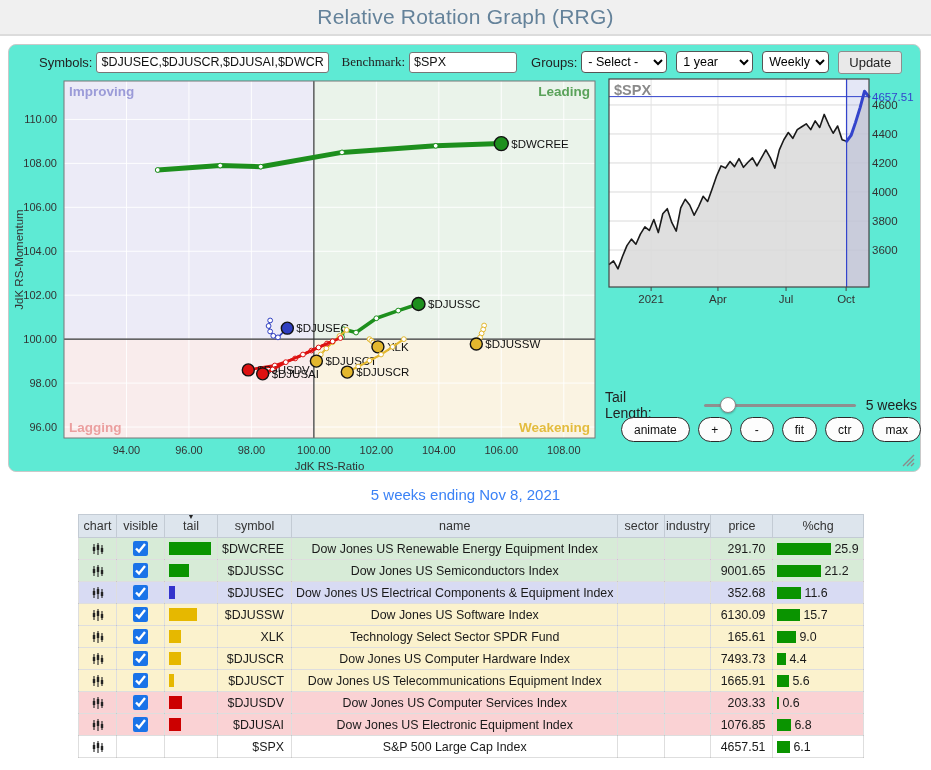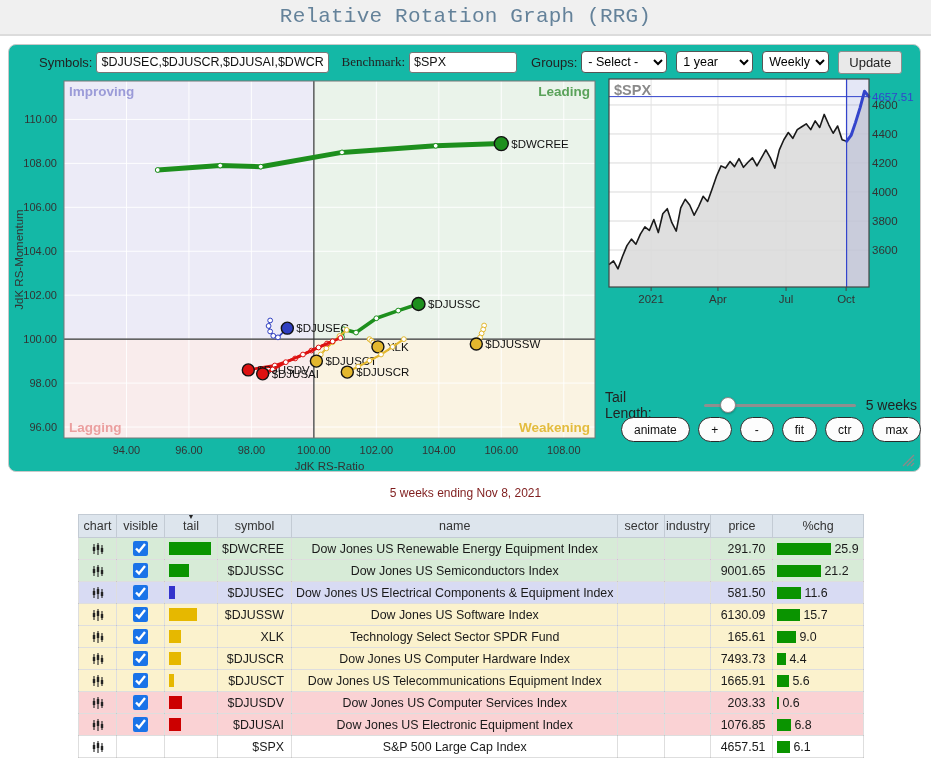--- a/index.html
+++ b/index.html
@@ -1,24 +1,24 @@
 <!DOCTYPE html>
 <html><head>
 <meta charset="utf-8">
 <style>
   * { margin:0; padding:0; box-sizing:border-box; }
   html,body { width:931px; height:770px; background:#fff; font-family:"Liberation Sans", sans-serif; }
   #stage { position:relative; width:931px; height:770px; background:#fff; overflow:hidden; }
 
   
-  #titlebar { position:absolute; left:0; top:0; width:931px; height:36px; background:#f0f0f0; border-bottom:2px solid #dcdcdc;font-family:Liberation Mono, monospace; }
+  #titlebar { position:absolute; left:0; top:0; width:931px; height:36px; background:#f0f0f0; border-bottom:2px solid #dcdcdc; }
   #titlebar h1 { text-align:center; line-height:34px; font-size:21px; font-weight:500; color:#64829a; letter-spacing:.2px; }
 
   
-  #panel { position:absolute; left:8px; top:44px; width:913px; height:428px; background:#14b8a6; border:1px solid #c9c9c9; border-radius:8px; }
+  #panel { position:absolute; left:8px; top:44px; width:913px; height:428px; background:#5eead4; border:1px solid #c9c9c9; border-radius:8px; }
 
   
   #toolbar { position:absolute; left:0; top:5px; width:100%; height:24px; display:flex; align-items:center; padding-left:30px; font-size:13px; color:#222; }
   #toolbar label { margin-right:4px; }
   #toolbar input[type=text] { height:21px; border:1px solid #777; border-radius:3px; font-size:12.5px; padding:0 4px; color:#111; font-family:"Liberation Sans",sans-serif; }
   #symbols-input { width:233px; }
   #benchmark-input { width:108px; margin-right:14px; }
   #toolbar .lbl-gap { margin-left:12px;font-family:Liberation Serif, serif; }
   #toolbar select { height:22px; border:1px solid #555; border-radius:4px; background:#fff; font-size:12.5px; margin-right:9px; padding:0 2px; font-family:"Liberation Sans",sans-serif; }
   #groups-select { width:86px; }
@@ -38,21 +38,21 @@
   #slider .track { position:absolute; left:0; right:0; top:8px; height:3px; background:#8f8f8f; border-radius:2px; }
   #slider .thumb { position:absolute; top:1px; width:16px; height:16px; border-radius:50%; background:#fff; border:1.5px solid #888; box-shadow:0 1px 2px rgba(0,0,0,.25); }
   #tail-row .tl-value { font-size:14px; color:#222; white-space:nowrap; }
 
   #btn-row { position:absolute; left:612px; top:372px; display:flex; gap:8px; }
   #btn-row button { height:25px; min-width:34px; padding:0 12px; background:#fdfdfd; border:1.6px solid #2b2b2b; border-radius:13px; font-size:12px; color:#111; font-family:"Liberation Sans",sans-serif; }
 
   #resize-handle { position:absolute; right:5px; bottom:4px; width:15px; height:15px; }
 
   
-  #caption { position:absolute; left:0; top:486px; width:931px; text-align:center; font-size:12px; color:#7f1d1d; }
+  #caption { position:absolute; left:0; top:486px; width:931px; text-align:center; font-size:15px; color:#3b82f6; }
 
   
   #rrg-table { position:absolute; left:78px; top:514px; border-collapse:collapse; table-layout:fixed; font-size:12.4px; color:#1a1a1a; border:1px solid #b9b9b9;padding-left:17px; }
   #rrg-table th { background:#dde5ed; font-weight:normal; color:#333; height:23px; border:1px solid #c3cbd4; position:relative; font-size:12.5px; }
   #rrg-table td { height:22px; border:1px solid rgba(160,160,160,.35); padding:0 4px; overflow:hidden; white-space:nowrap; }
   #rrg-table td.c { text-align:center; }
   #rrg-table td.r { text-align:right; padding-right:7px; }
   tr.row-green td { background:#d7ebd7; }
   tr.row-blue td  { background:#d8dbf3; }
   tr.row-yellow td{ background:#fbf2cd; }
@@ -368,21 +368,21 @@
               <rect x="9.8" y="6" width="2.4" height="4" fill="#222"></rect>
             </svg></td>
           <td class="c"><input type="checkbox" checked="" style=""></td>
           <td>
             <div class="tail-swatch" style="width: 6px; background: rgb(51, 51, 204);"></div>
           </td>
           <td class="r">$DJUSEC</td>
           <td class="c">Dow Jones US Electrical Components &amp; Equipment Index</td>
           <td></td>
           <td></td>
-          <td class="r">581.50</td>
+          <td class="r">352.68</td>
           <td>
             <div class="pct-cell">
               <div class="pct-bar" style="width: 24px;"></div>
               <span class="pct-txt">11.6</span>
             </div>
           </td>
         </tr>
         <tr class="row-yellow">
           <td class="c"><svg class="chart-ico" width="14" height="14" viewBox="0 0 14 14">
               <path d="M3 2v10M7 1v12M11 3v9" stroke="#222" stroke-width="1.1"></path>

